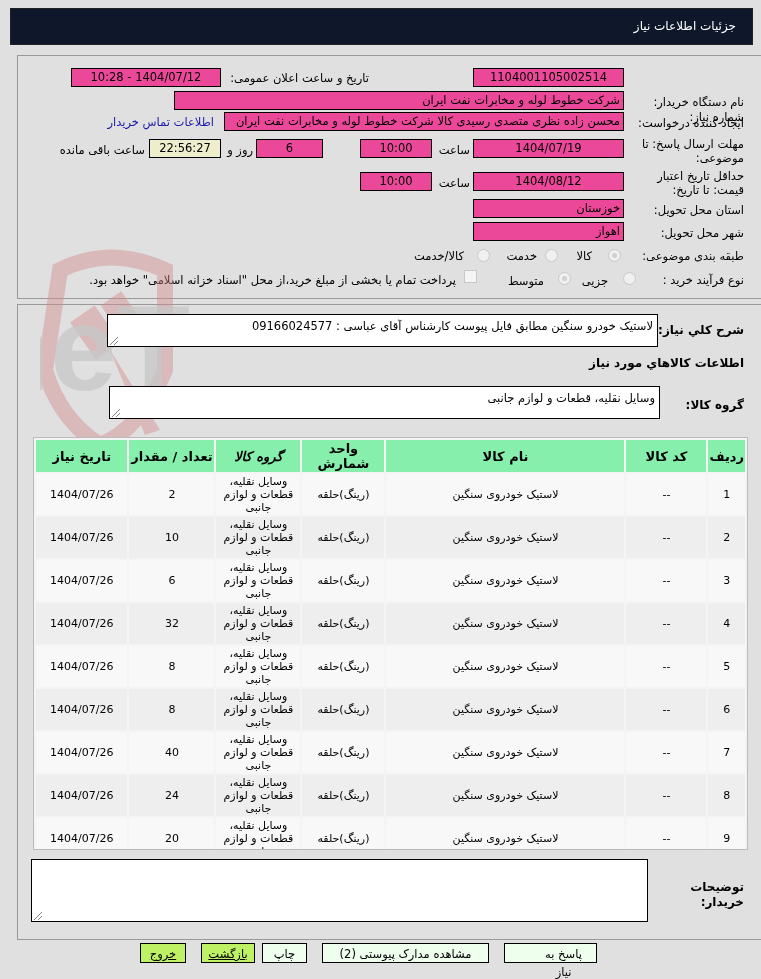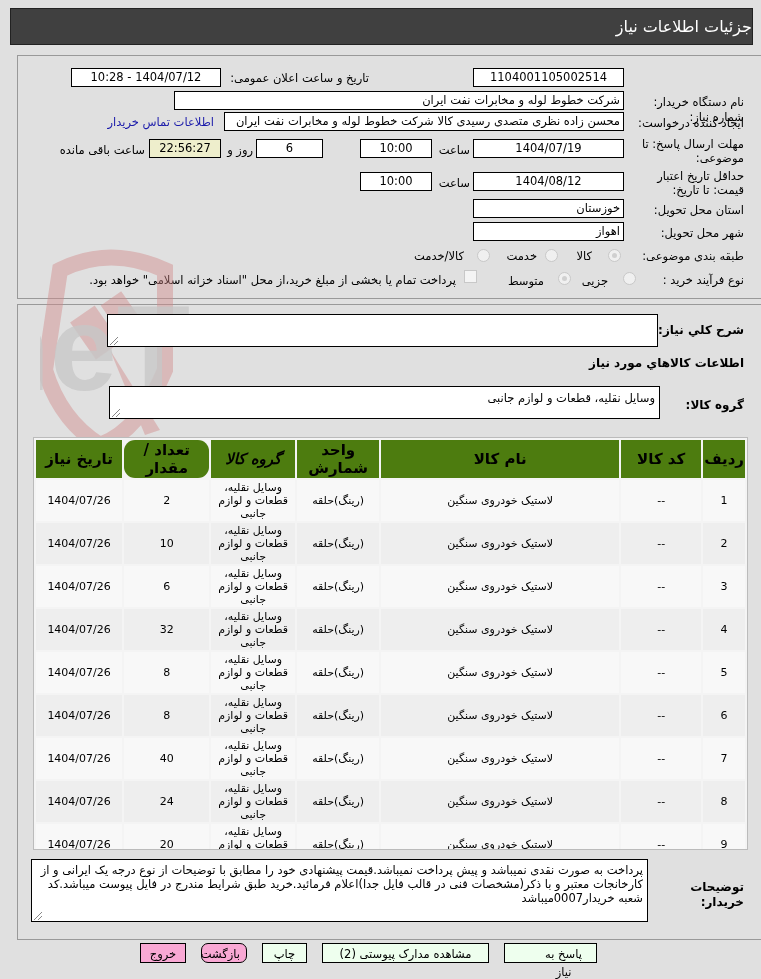--- a/index.html
+++ b/index.html
@@ -9,34 +9,34 @@
       background: #e0e0e0;
       font-family: "DejaVu Sans", sans-serif;
       font-size: 11px;
       color: #000;
       direction: rtl;
       position: relative;
       overflow: hidden;
     }
     .header-bar {
       position: absolute; left: 10px; top: 8px; width: 743px; height: 37px;
-      background: #404040; border: 1px solid #222;
-      color: #fff; font-size: 16px; line-height: 35px; 
+      background: #0f172a; border: 1px solid #222;
+      color: #fff; font-size: 12px; line-height: 35px; padding-right: 16px;
     }
     .panel {
       position: absolute; left: 17px; width: 744px;
       border-left: 1px solid #999; border-top: 1px solid #999;
     }
     .panel-top { top: 55px; height: 244px; border-bottom: 1px solid #999; }
     .panel-bottom { top: 304px; height: 636px; border-bottom: 1px solid #999; }
 
     .lbl { position: absolute; font-size: 11.5px; white-space: nowrap; line-height: 14px; }
     .lbl.bold { font-weight: bold; font-size: 12px; }
     .box {
-      position: absolute; background: #ffffff; border: 1px solid #000;
+      position: absolute; background: #ec4899; border: 1px solid #000;
       height: 19px; line-height: 17px; font-size: 11.5px; text-align: center;
       white-space: nowrap; overflow: hidden;
     }
     .box.right { text-align: right; padding-right: 3px; }
     .box.yellow { background: #eeeecc; }
     .link { position: absolute; color: #1a1aaa; font-size: 11.5px; white-space: nowrap; cursor: pointer; }
 
     .radio {
       position: absolute; width: 13px; height: 13px; border-radius: 50%;
       border: 1px solid #c8c8c8; background: #f0f0f0;
@@ -59,32 +59,32 @@
     }
 
     .watermark { position: absolute; left: 40px; top: 240px; width: 600px; height: 220px; pointer-events: none; opacity: 0.45; }
 
     .table-wrap {
       position: absolute; left: 33px; top: 437px; width: 715px; height: 413px;
       background: #f4f4f4; border: 1px solid #bbb; overflow: hidden;
     }
     table { border-collapse: separate; border-spacing: 2px; width: 100%; direction: rtl; }
     th {
-      background: #4d7c0f; font-weight: bold; font-size: 15px; height: 24px; text-align: center;
+      background: #86efac; font-weight: bold; font-size: 13px; height: 24px; text-align: center;
     }
     td { background: #f8f8f8; font-size: 11px; text-align: center; height: 41px; line-height: 13px; }
     tr:nth-child(even) td { background: #eeeeee; }
 
     .btn {
       position: absolute; top: 943px; height: 20px; border: 1px solid #000;
       font-size: 11.5px; text-align: center; line-height: 18px; cursor: pointer;
       font-family: "DejaVu Sans", sans-serif;
     }
     .btn.green { background: #eeffee; }
-    .btn.pink { background: #f9a8d4; }
+    .btn.pink { background: #bef264; text-decoration: underline; }
   </style>
 </head>
 <body>
 
 <div class="header-bar">
   <span>جزئیات اطلاعات نیاز</span>
 </div>
 
 <div class="panel panel-top"></div>
 
@@ -143,41 +143,42 @@
 <svg class="watermark" viewBox="0 0 600 220">
   <path d="M20 30 Q70 5 125 30 L125 130 Q100 190 60 205 Q20 180 5 130 Z" fill="none" stroke="#d28a8a" stroke-width="16"></path>
   <rect x="40" y="70" width="30" height="45" fill="#d28a8a" transform="rotate(-35 55 92)"></rect>
   <rect x="70" y="55" width="25" height="40" fill="#d28a8a" transform="rotate(-35 82 75)"></rect>
   <path d="M70 110 L120 190 L105 195 Z" fill="#d28a8a"></path>
   <text x="150" y="150" font-family="Liberation Sans, sans-serif" font-size="120" font-weight="bold" fill="#aaa" opacity="0.8">AriaTender.neT</text>
 </svg>
 
 <span class="lbl bold" style="right:17px; top:323px;">شرح كلي نياز:</span>
 <div class="textarea" style="left:107px; top:314px; width:551px; height:33px;">
+  <span>لاستیک خودرو سنگین مطابق فایل پیوست کارشناس آقای عباسی : 09166024577</span>
   <span class="resize-grip"></span>
 </div>
 
 <span class="lbl bold" style="right:17px; top:356px;">اطلاعات كالاهاي مورد نياز</span>
 
 <span class="lbl bold" style="right:17px; top:398px;">گروه کالا:</span>
 <div class="textarea" style="left:109px; top:386px; width:551px; height:33px;">
   <span>وسایل نقلیه، قطعات و لوازم جانبی</span>
   <span class="resize-grip"></span>
 </div>
 
 <div class="table-wrap">
   <table>
     <thead>
       <tr>
         <th style="width:22px;">ردیف</th>
         <th style="width:80px;">کد کالا</th>
         <th style="width:238px;">نام کالا</th>
         <th style="width:82px;">واحد شمارش</th>
         <th style="width:84px;font-style:italic;">گروه کالا</th>
-        <th style="width:85px;border-radius:11px;">تعداد / مقدار</th>
+        <th style="width:85px;">تعداد / مقدار</th>
         <th>تاریخ نیاز</th>
       </tr>
     </thead>
     <tbody>
       <tr>
         <td>1</td>
         <td>--</td>
         <td>لاستیک خودروی سنگین</td>
         <td>(رینگ)حلقه</td>
         <td>وسایل نقلیه، قطعات و لوازم جانبی</td>
@@ -256,21 +257,20 @@
         <td>20</td>
         <td>1404/07/26</td>
       </tr>
     </tbody>
   </table>
 </div>
 
 <span class="lbl bold" style="right:17px; top:880px;">توضیحات</span>
 <span class="lbl bold" style="right:17px; top:895px;">خریدار:</span>
 <div class="textarea" style="left:31px; top:859px; width:617px; height:63px; line-height:14px;">
-  <span>پرداخت به صورت نقدی نمیباشد و پیش پرداخت نمیباشد.قیمت پیشنهادی خود را مطابق با توضیحات از نوع درجه یک ایرانی و از کارخانجات معتبر و با ذکر(مشخصات فنی در قالب فایل جدا)اعلام فرمائید.خرید طبق شرایط مندرج در فایل پیوست میباشد.کد شعبه خریدار0007میباشد</span>
   <span class="resize-grip"></span>
 </div>
 
 <button class="btn green" style="left:504px; width:93px;padding-left:32px;">پاسخ به نیاز</button>
 <button class="btn green" style="left:322px; width:167px;">مشاهده مدارک پیوستی (2)</button>
 <button class="btn green" style="left:262px; width:45px;">چاپ</button>
-<button class="btn pink" style="left:201px; width:46px;border-radius:7px;">بازگشت</button>
+<button class="btn pink" style="left:201px; width:54px;">بازگشت</button>
 <button class="btn pink" style="left:140px; width:46px;">خروج</button>
 
 </body></html>

